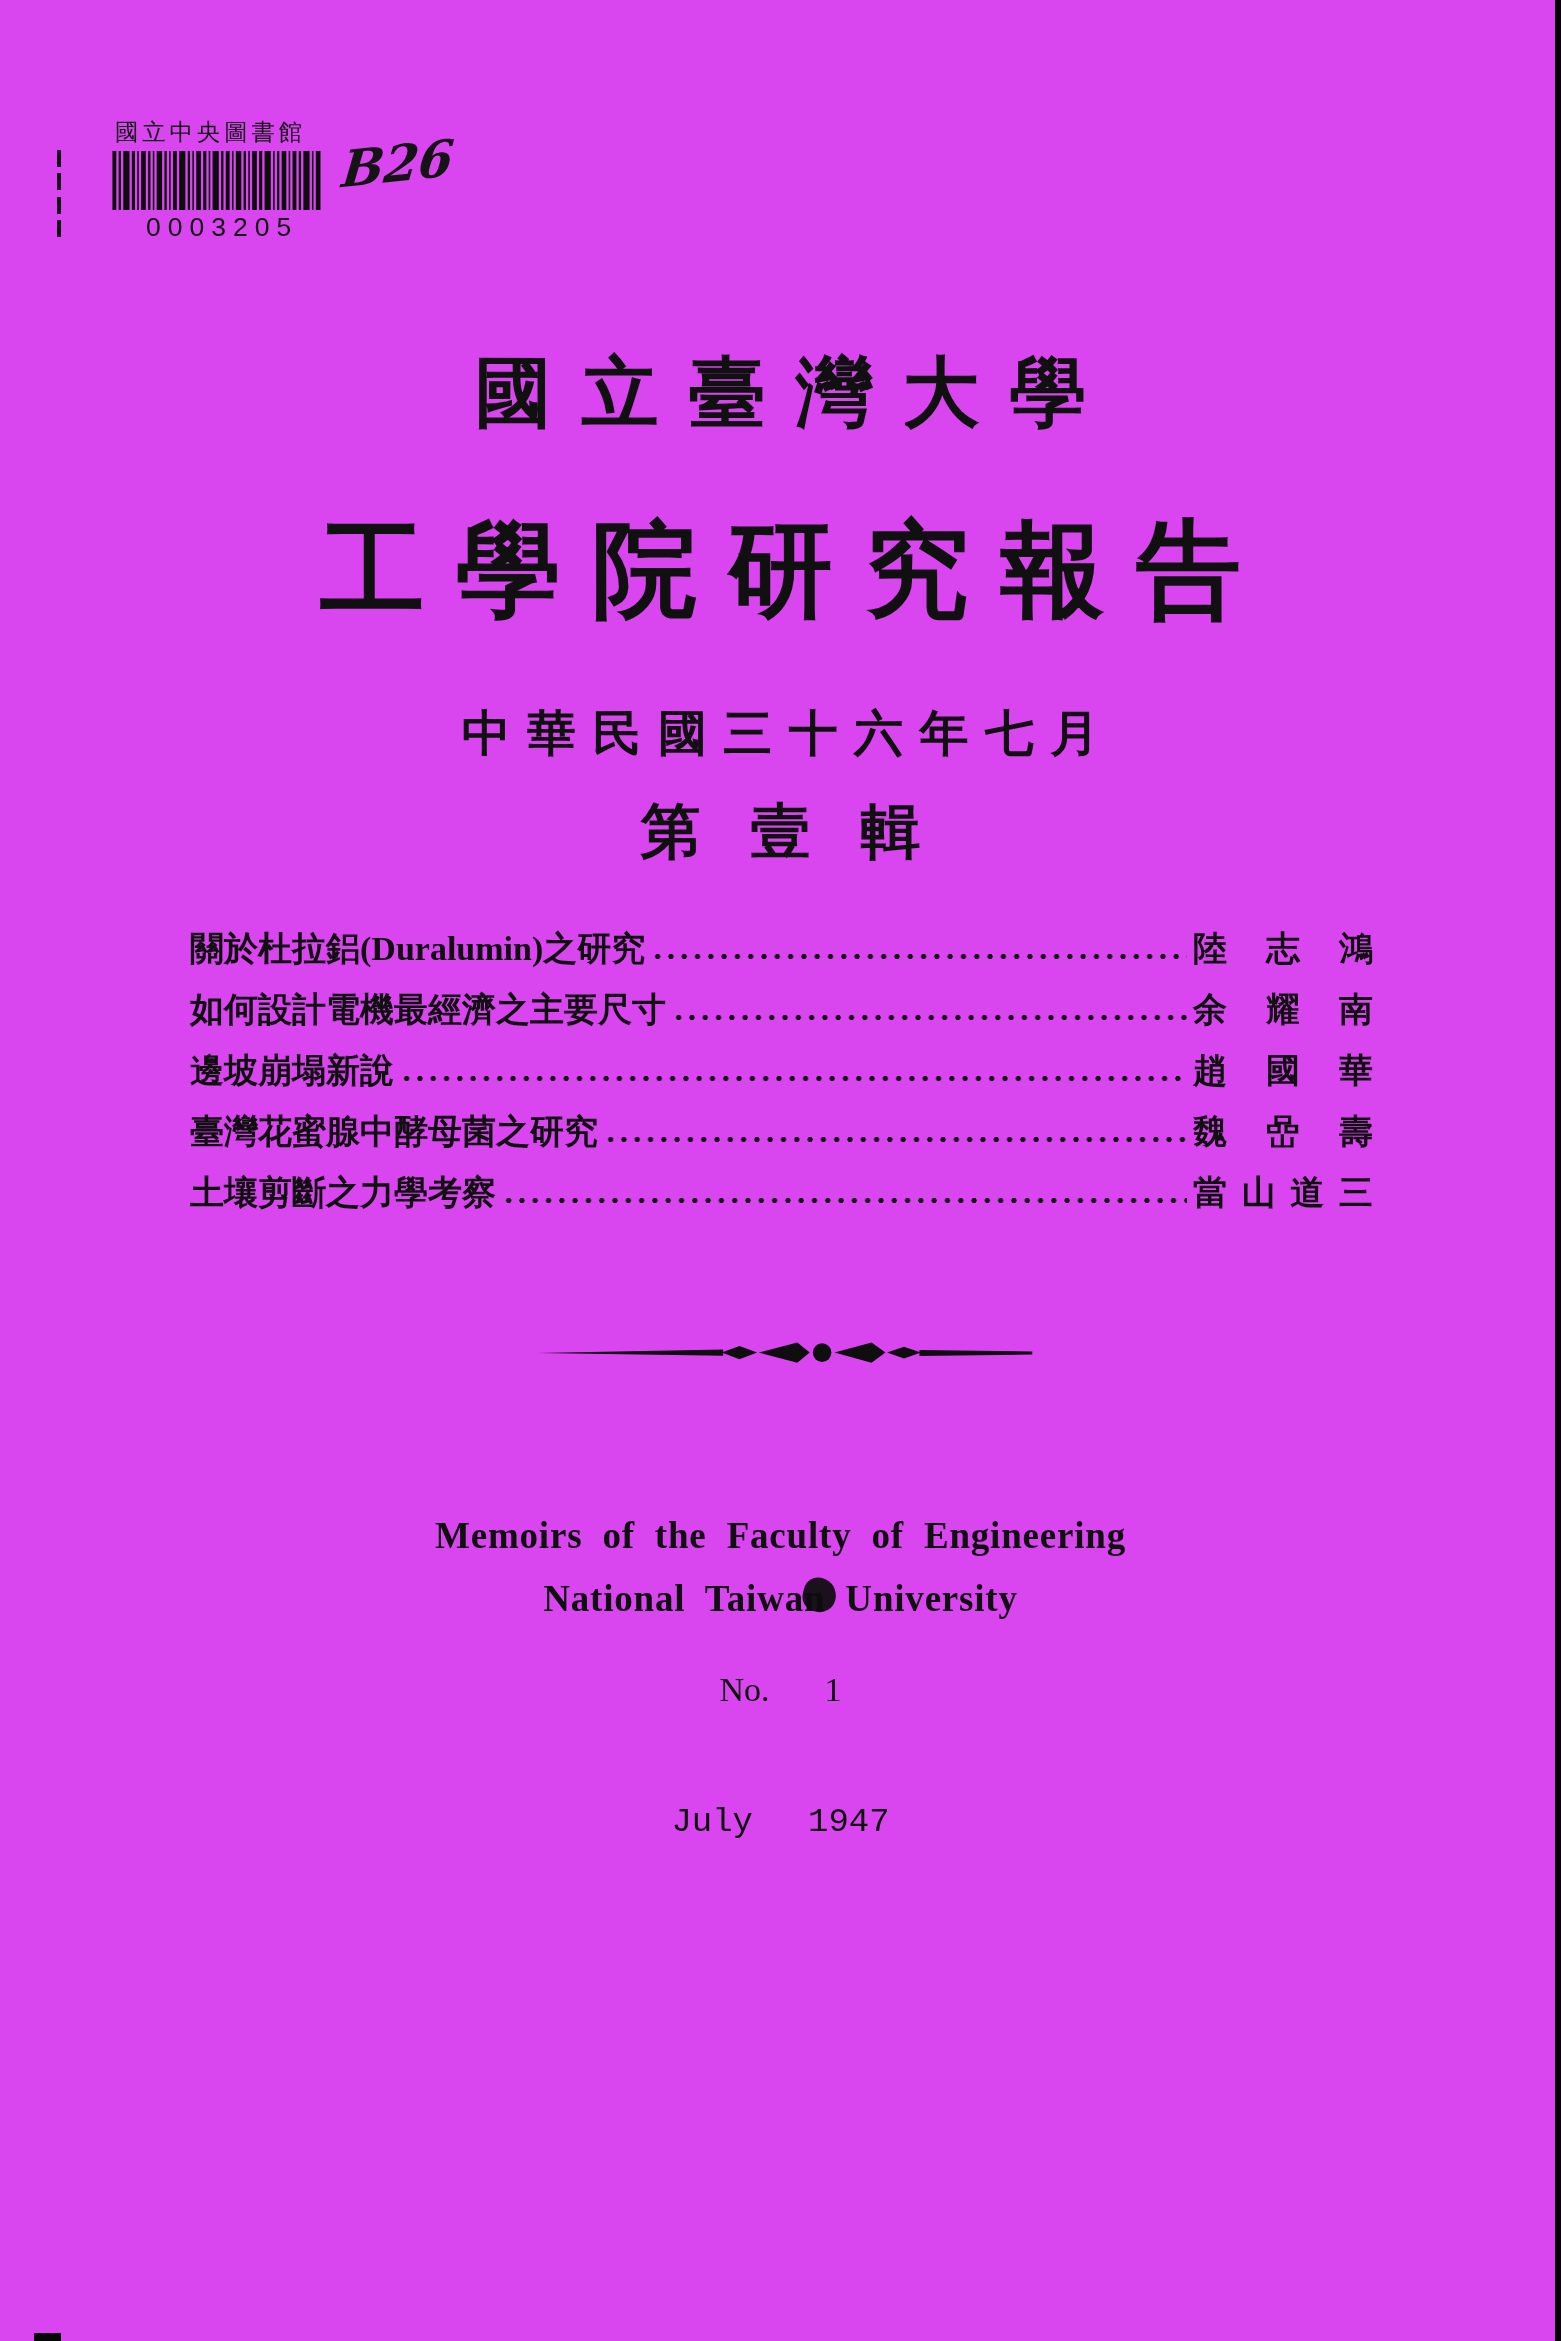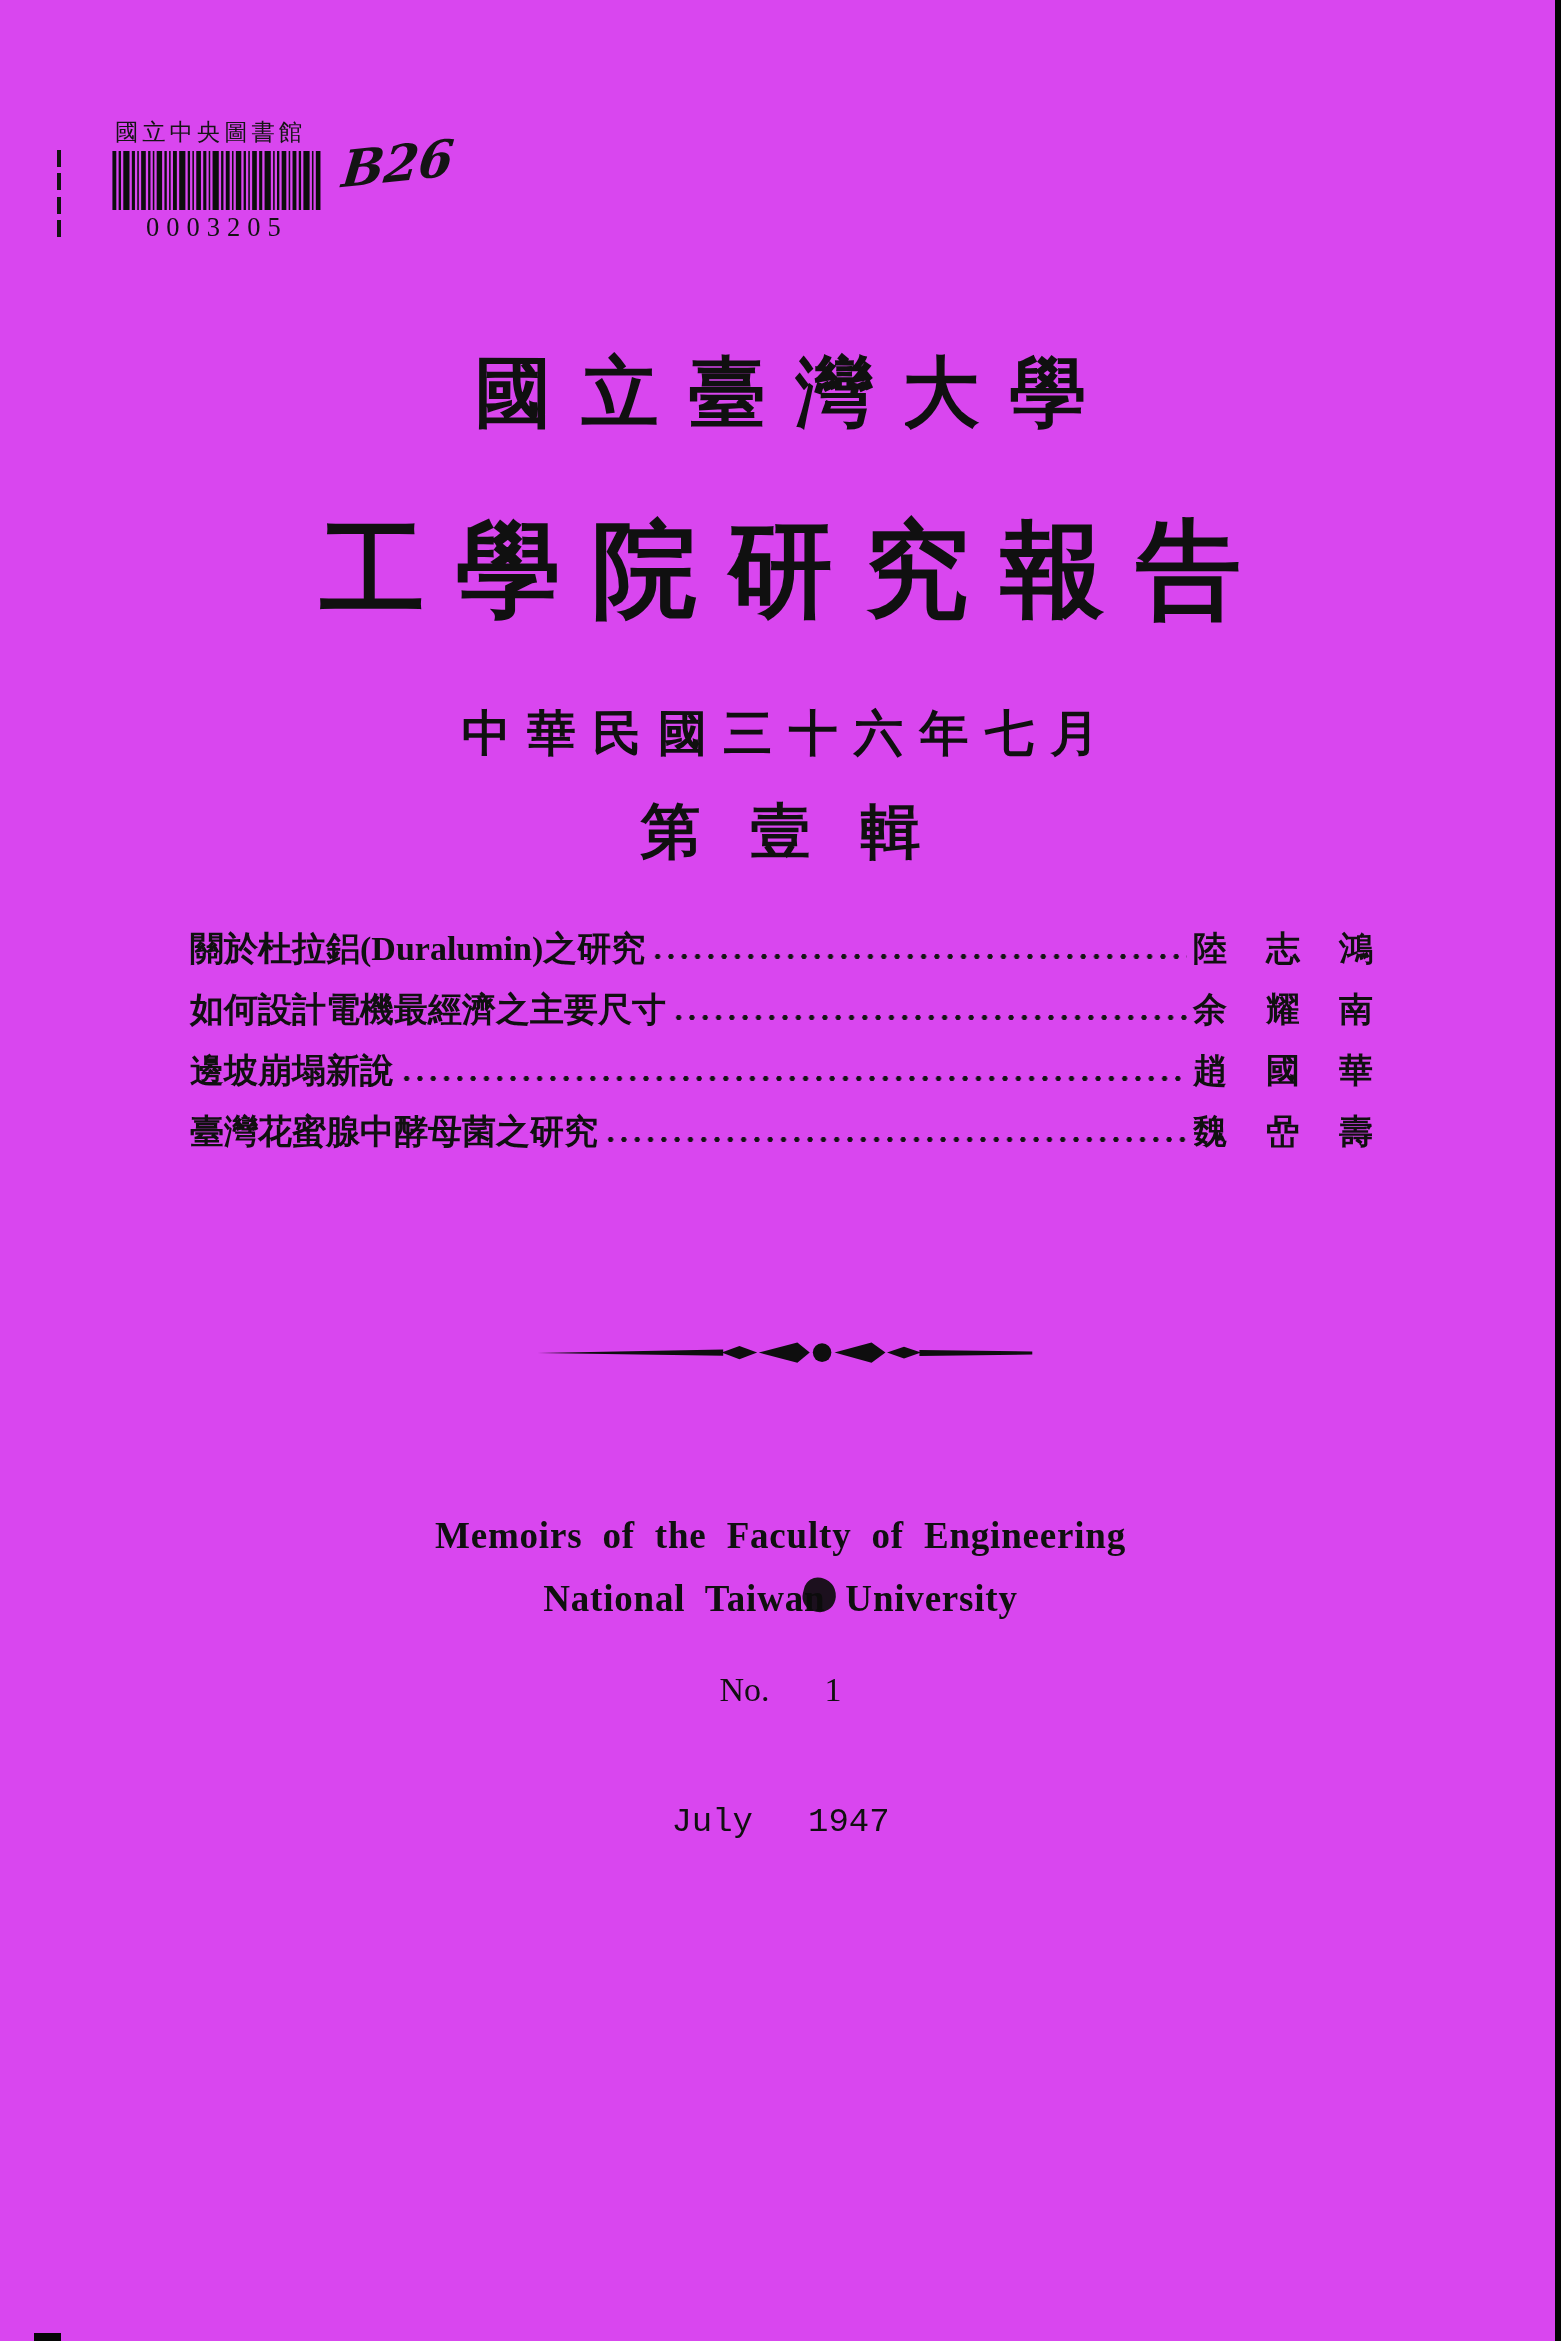--- a/index.html
+++ b/index.html
@@ -16,21 +16,21 @@
   .stamp{position:absolute;left:59px;top:116px;width:336px;}
   .stamp-label{
     margin-left:56px;
     font-size:23.4px;letter-spacing:3.9px;
     font-family:"Liberation Serif","DejaVu Serif",serif;
     color:#151515;
   }
   .barcode{display:block;margin-left:53px;margin-top:3.1px;}
   .stamp-number{
     margin-left:87px;margin-top:1.6px;
-    font-family:Liberation Serif, serif;
+    font-family:Liberation Sans, sans-serif;
     font-size:26.5px;letter-spacing:7px;color:#121212;
   }
   .artifact-left{
     position:absolute;left:-1.6px;top:34px;width:3.9px;height:94px;
     background:repeating-linear-gradient(#141414 0 17px, transparent 17px 23.4px);
   }
   .handwriting{
     position:absolute;left:342px;top:134px;
     font-style:italic;font-size:50px;font-weight:bold;
     transform:rotate(-6deg) skewX(-12deg);
@@ -148,20 +148,25 @@
     <div class="toc-row">
       <span class="toc-title">邊坡崩塌新說</span>
       <span class="leader"></span>
       <span class="toc-author">趙國華</span>
     </div>
     <div class="toc-row">
       <span class="toc-title">臺灣花蜜腺中酵母菌之研究</span>
       <span class="leader"></span>
       <span class="toc-author">魏嵒壽</span>
     </div>
+    <div class="toc-row">
+      <span class="toc-title">土壤剪斷之力學考察</span>
+      <span class="leader"></span>
+      <span class="toc-author">當山道三</span>
+    </div>
   </div>
 
   <svg class="divider" width="500" height="34" viewBox="0 0 640 44">
     <g fill="#0e0e0e">
       <polygon points="0,22 240,17.5 240,25.5"></polygon>
       <polygon points="238,21.5 261,13 284,21.5 261,30"></polygon>
       <polygon points="286,21.5 336,8.5 352,21.5 336,34.5"></polygon>
       <circle cx="368" cy="21.5" r="12"></circle>
       <polygon points="384,21.5 432,8.5 450,21.5 432,34.5"></polygon>
       <polygon points="452,21.5 474,14 496,21.5 474,29"></polygon>

